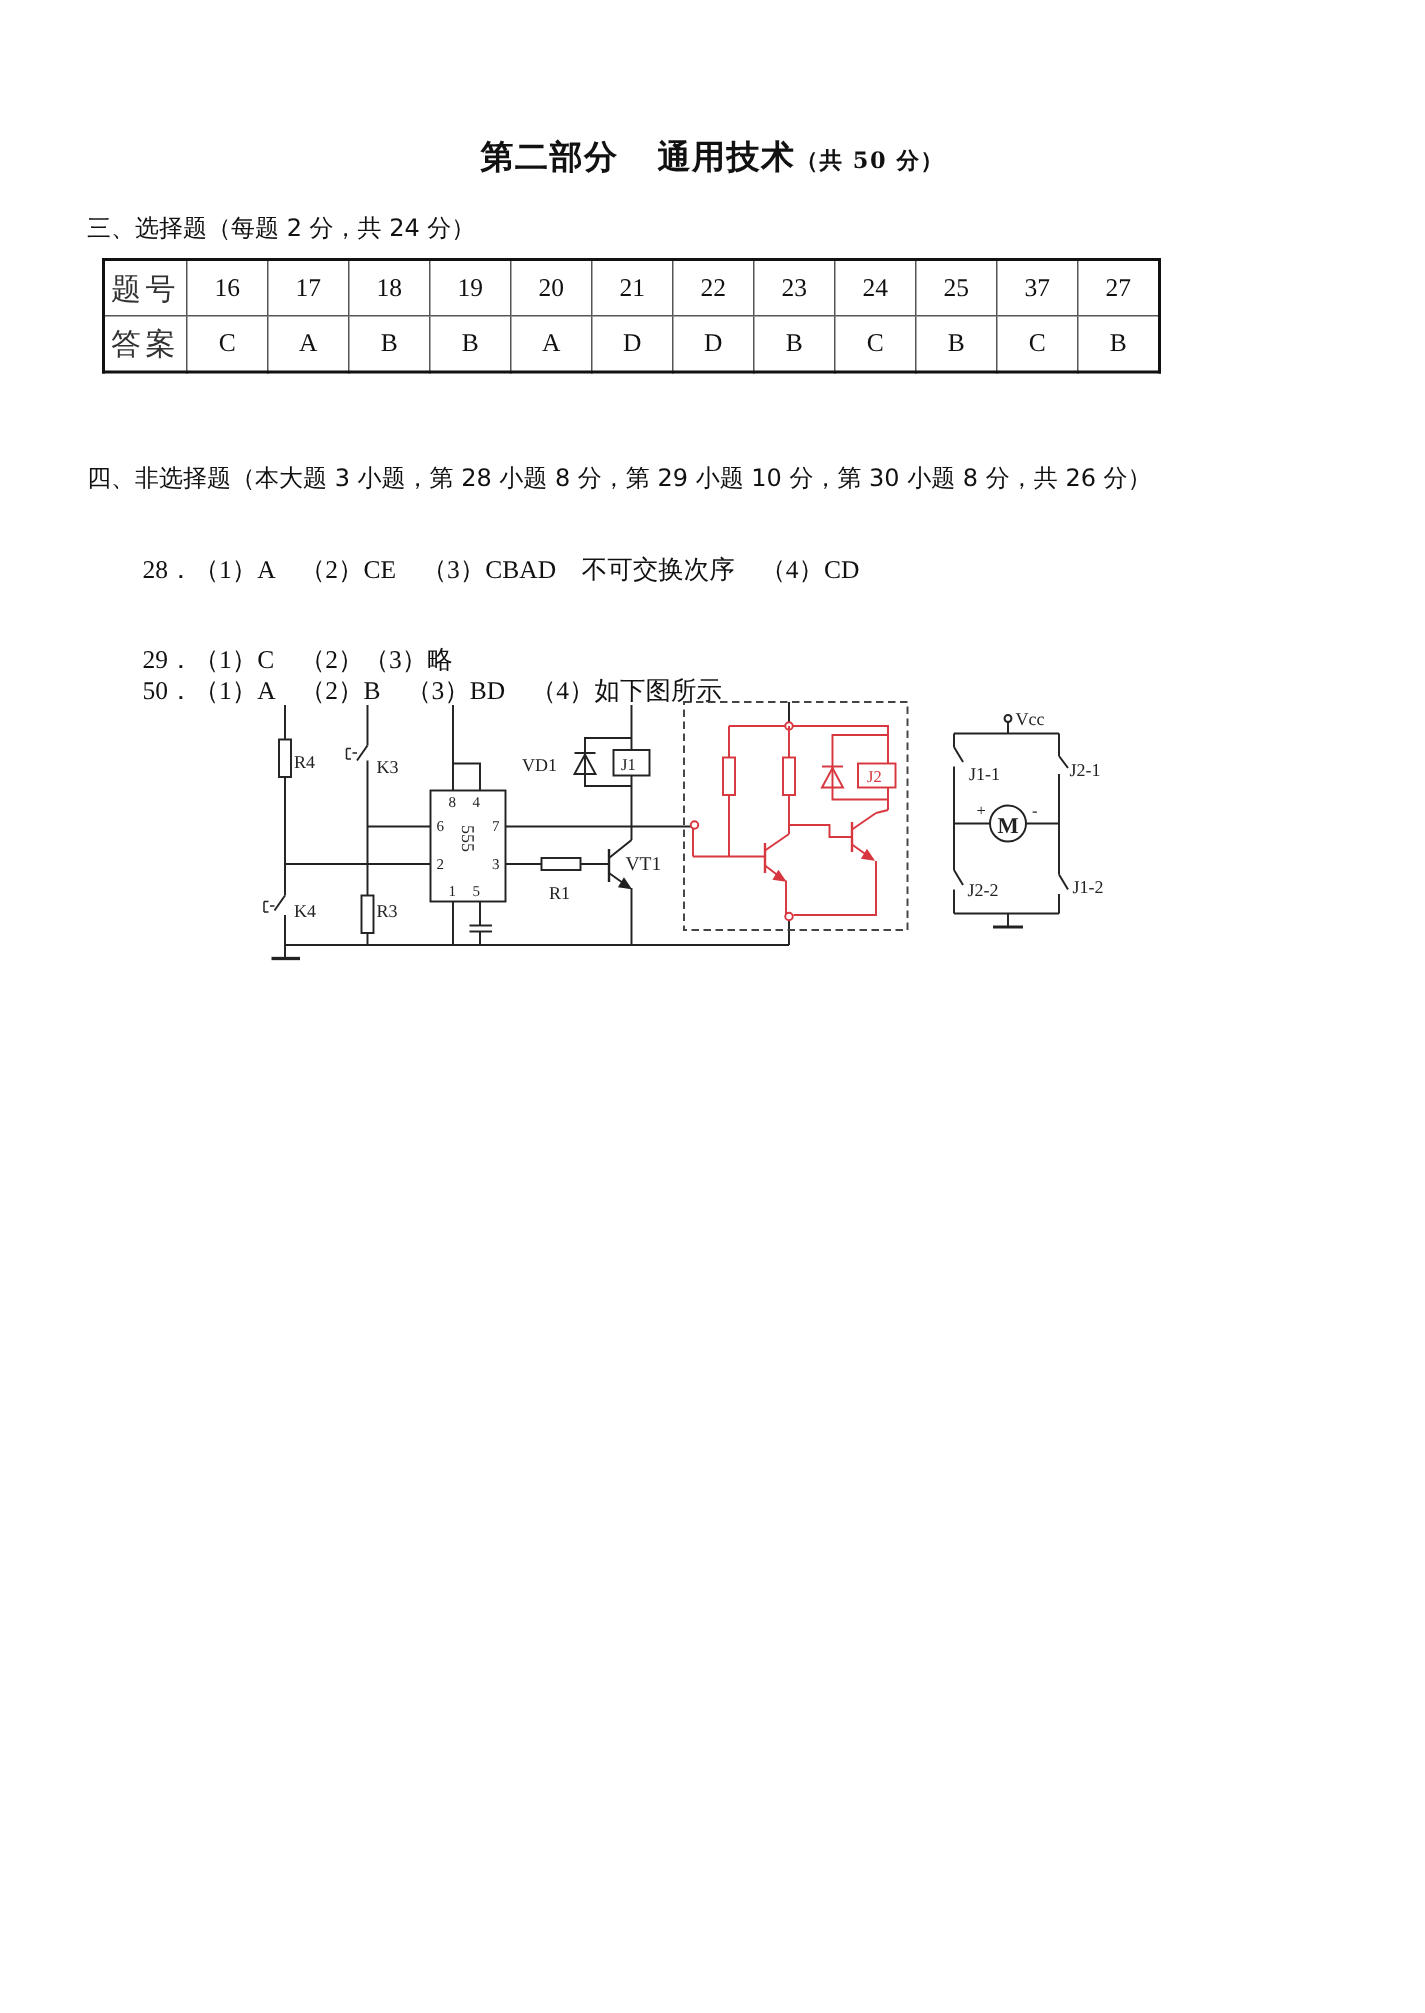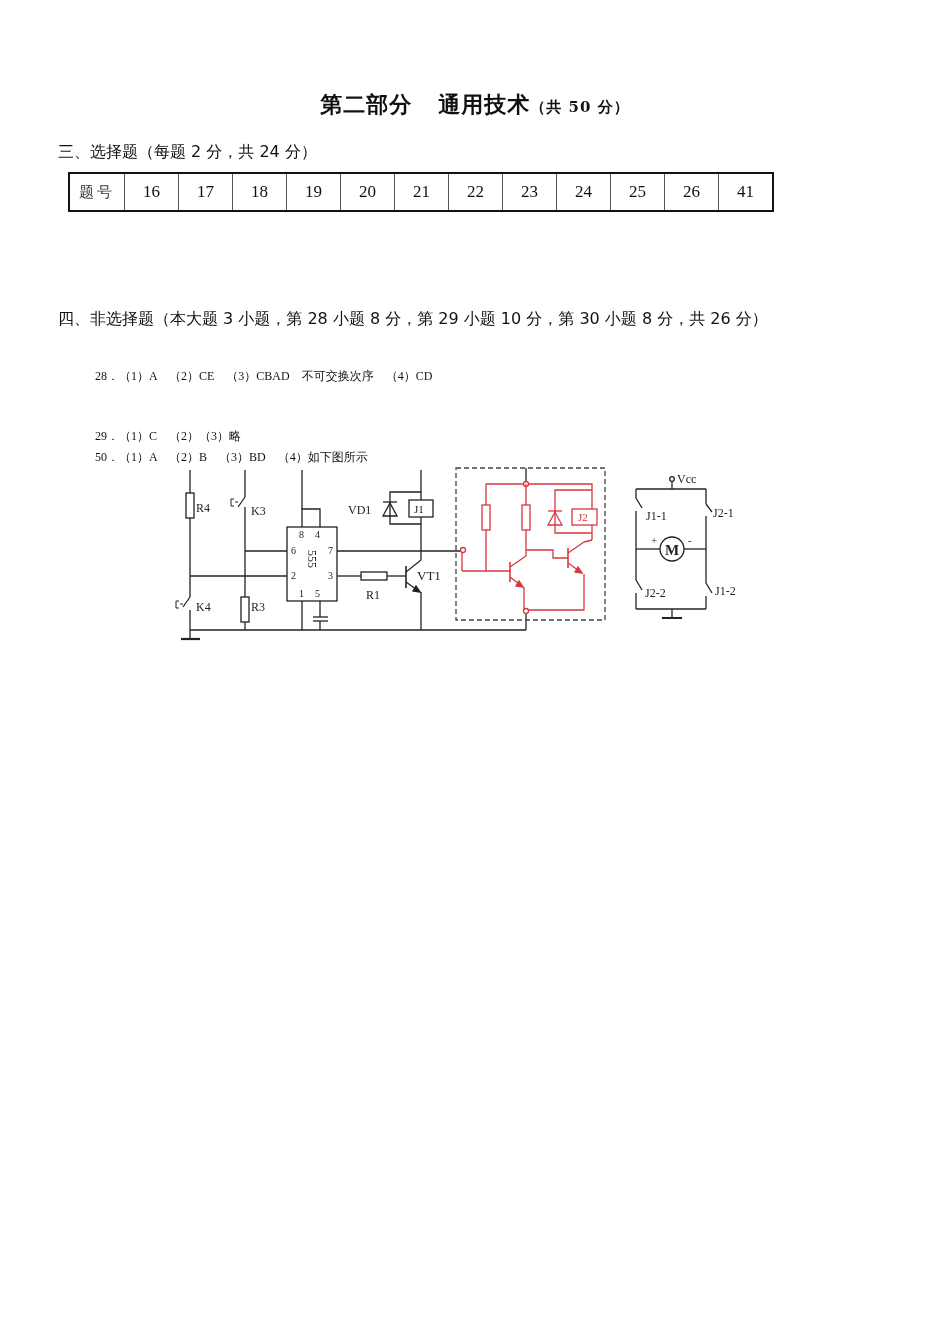--- a/index.html
+++ b/index.html
@@ -10,22 +10,22 @@
            font-family: "DejaVu Sans", sans-serif; font-weight: bold; font-size: 22px; letter-spacing: 1px; }
   .title .gap { display: inline-block; width: 26px; }
   .title .sub { font-size: 15px; font-weight: bold; font-family: "DejaVu Serif", serif; }
   .sec { font-family: "DejaVu Sans", sans-serif; font-weight: normal; font-size: 16px; }
   .sec3 { left: 58px; top: 142px; }
   .sec4 { left: 58px; top: 308px; width: 740px; line-height: 21px; }
   table.ans { position: absolute; left: 68px; top: 172px; border-collapse: collapse;
               border: 2.5px solid #111; }
   table.ans td { border: 1px solid #555; height: 36px; text-align: center;
                  font-family: Liberation Serif, serif; font-size: 17px; width: 53px; padding: 0; }
-  table.ans td.hdr { width: 54px; font-family: "DejaVu Sans", sans-serif; font-size: 15px; letter-spacing: 3px; color: #333; }
-  .line { left: 95px; font-family: "Liberation Serif", serif; font-size: 12px; white-space: pre; text-align: right; }
+  table.ans td.hdr { width: 54px; font-family: "DejaVu Sans", sans-serif; font-size: 20px; letter-spacing: 3px; color: #333; }
+  .line { left: 95px; font-family: "Liberation Serif", serif; font-size: 17px; white-space: pre; text-align: right; }
   .l28 { top: 368px; } .l29 { top: 428px; } .l30 { top: 449px; }
   svg { position: absolute; left: 0; top: 0; }
   svg text { font-family: "Liberation Serif", serif; }
 </style>
 </head>
 <body>
 
 <div class="abs title">
   <span>第二部分</span><span class="gap"></span><span>通用技术</span><span class="sub">（共 50 分）</span>
 </div>
@@ -39,22 +39,37 @@
     <td>16</td>
     <td>17</td>
     <td>18</td>
     <td>19</td>
     <td>20</td>
     <td>21</td>
     <td>22</td>
     <td>23</td>
     <td>24</td>
     <td>25</td>
-    <td>26</td>
-    <td>41</td>
+    <td>37</td>
+    <td>27</td>
+  </tr>
+  <tr>
+    <td class="hdr">答案</td>
+    <td>C</td>
+    <td>A</td>
+    <td>B</td>
+    <td>B</td>
+    <td>A</td>
+    <td>D</td>
+    <td>D</td>
+    <td>B</td>
+    <td>C</td>
+    <td>B</td>
+    <td>C</td>
+    <td>B</td>
   </tr>
 </tbody>
   </table>
 
 <div class="abs sec sec4">四、非选择题（本大题 3 小题，第 28 小题 8 分，第 29 小题 10 分，第 30 小题 8 分，共 26 分）</div>
 
 <div class="abs line l28"><span>28．</span><span>（1）A    （2）CE    （3）CBAD    不可交换次序    （4）CD</span></div>
 <div class="abs line l29"><span>29．</span><span>（1）C    （2）（3）略</span></div>
 <div class="abs line l30"><span>50．</span><span>（1）A    （2）B    （3）BD    （4）如下图所示</span></div>
 

